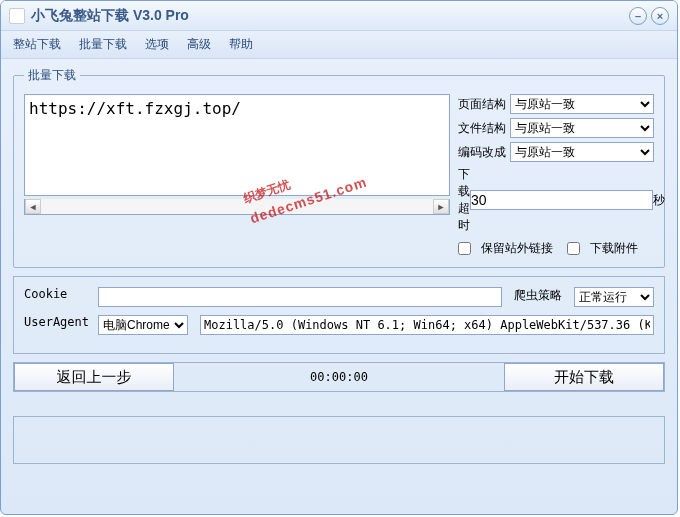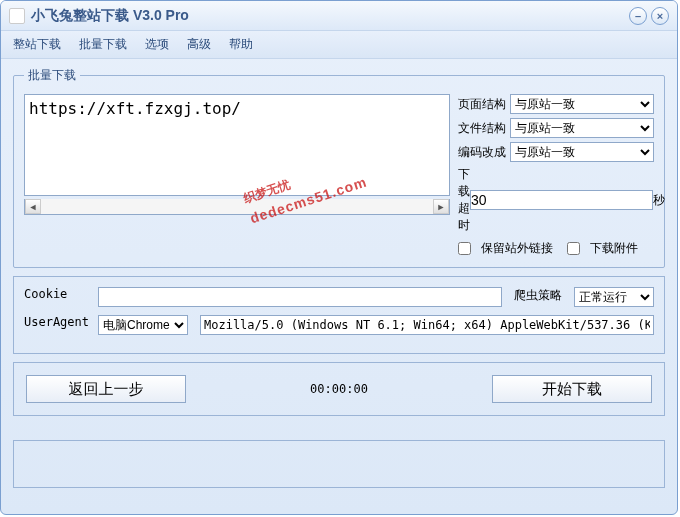--- a/index.html
+++ b/index.html
@@ -26,21 +26,21 @@
 .optlbl{width:52px;text-align:left}
 select.sel{flex:1;height:20px;border:1px solid #8fa8c9;background:#fff;font-size:12px}
 input.txt{flex:1;height:20px;border:1px solid #8fa8c9;background:#fff;padding:0 0;font-size:14px}
 .chkrow{display:flex;align-items:center;gap:14px;margin-top:2px}
 .chk{display:flex;align-items:center;gap:10px}
 .chk input{width:13px;height:13px}
 .grp2{border:1px solid #9bb4d6;padding:10px;margin-bottom:8px}
 .frow{display:flex;gap:12px;margin-bottom:8px}
 .flbl{width:62px;font-family:monospace}
 input.long{flex:1;height:20px;border:1px solid #8fa8c9;background:#fff;padding:0 3px;font-family:monospace;font-size:12px}
-.grp3{border:1px solid #9bb4d6;padding:12px;margin-bottom:24px}
+.grp3{border:1px solid #9bb4d6;padding:0;margin-bottom:24px}
 .btnrow{display:flex;align-items:center;gap:8px}
 button.big{width:160px;height:28px;border:1px solid #8fa8c9;background:linear-gradient(#fff,#e8eef7);font-size:15px;font-family:"SimSun";cursor:pointer}
 .timer{flex:1;text-align:center;font-family:monospace}
 .grp4{border:1px solid #9bb4d6;height:48px;background:transparent}
 .watermark{position:absolute;left:240px;top:150px;font-family:"KaiTi","楷体",serif;font-size:36px;color:rgba(200,20,20,0.75);transform:rotate(-18deg);pointer-events:none;font-weight:bold;white-space:nowrap}
 .watermark .sub{font-size:14px;display:block;text-align:center;font-family:sans-serif;letter-spacing:1px}
 </style>
 </head>
 <body>
 

